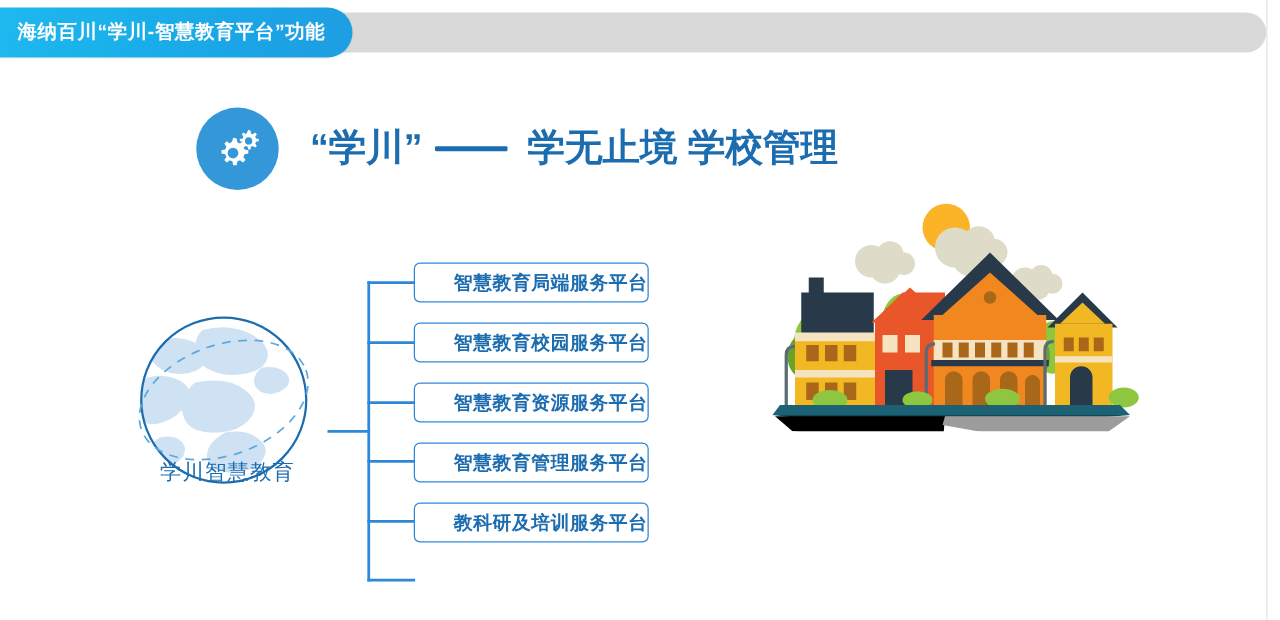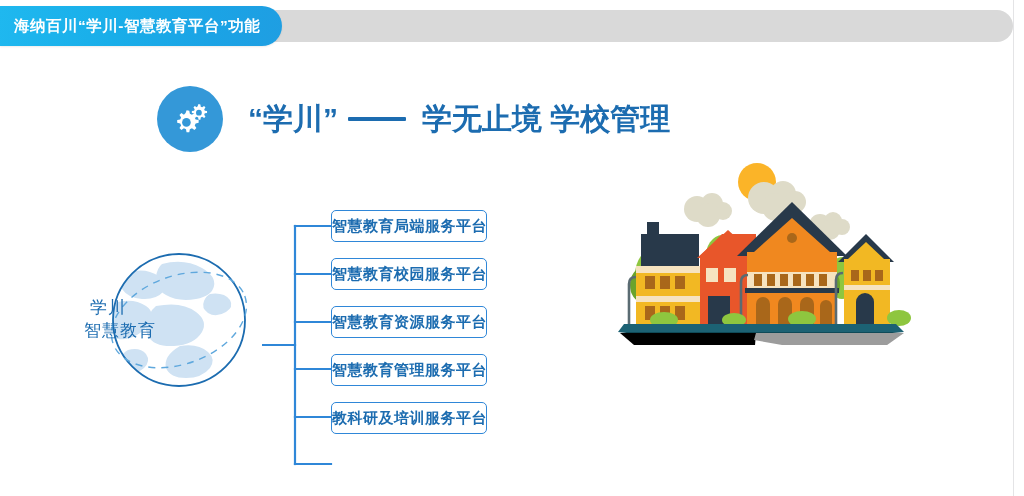--- a/index.html
+++ b/index.html
@@ -42,36 +42,36 @@
   }
   .title-dash{
     display:inline-block;width:58px;height:4px;background:#1c6cb0;
     margin:0 16px 0 10px;border-radius:1px;
   }
 
   
   .globe-wrap{position:absolute;left:84px;top:250px;width:190px;height:140px;}
   .globe-label{
     position:absolute;left:0;top:0;width:190px;height:140px;
-    display:flex;flex-direction:column;align-items:flex-start;justify-content:center;
+    display:flex;align-items:flex-end;justify-content:center;
     pointer-events:none;
   }
   .globe-label span{
     color:#1c6cb0;font-size:17px;line-height:1.35;font-weight:normal;
     font-family:"Liberation Serif","DejaVu Serif",serif;letter-spacing:1px;
   }
   .globe-label .l1{margin-left:6px;}
 
   
   .tree-svg{position:absolute;left:262px;top:200px;width:80px;height:290px;}
   .boxes{position:absolute;left:331px;top:210px;width:182px;}
   .node-box{
-    width:156px;height:32px;margin-bottom:16px;
+    width:188px;height:32px;margin-bottom:16px;
     border:1.4px solid #2f87d8;border-radius:5px;background:#fff;
-    display:flex;align-items:center;justify-content:flex-start;
+    display:flex;align-items:center;justify-content:flex-end;
     box-sizing:border-box;
   }
   .node-box:last-child{margin-bottom:0;}
   .node-box span{
     color:#1c6cb0;font-size:15px;font-weight:bold;letter-spacing:.5px;
     font-family:"Liberation Serif","DejaVu Serif",serif;white-space:nowrap;
   }
 
   
   .illus{position:absolute;left:604px;top:160px;width:310px;height:185px;}

